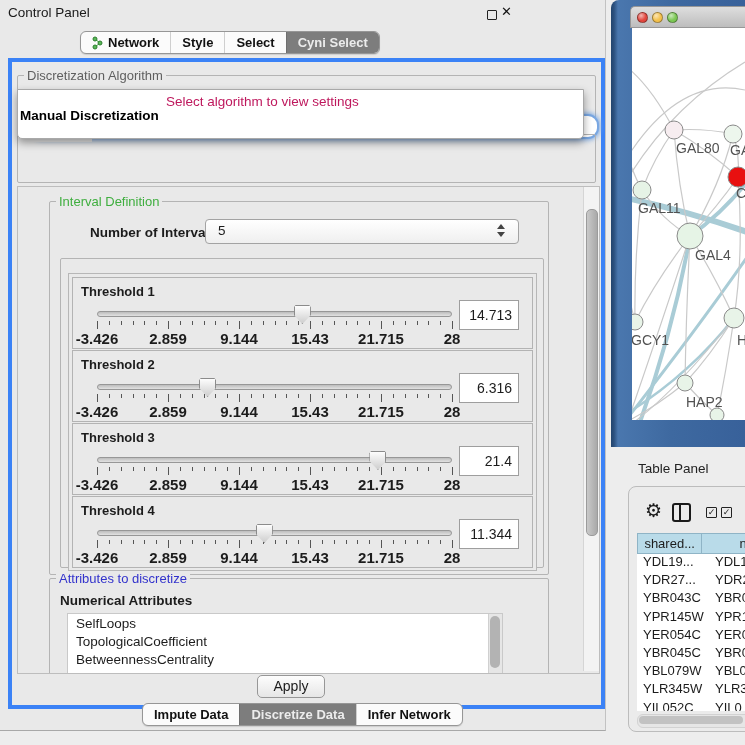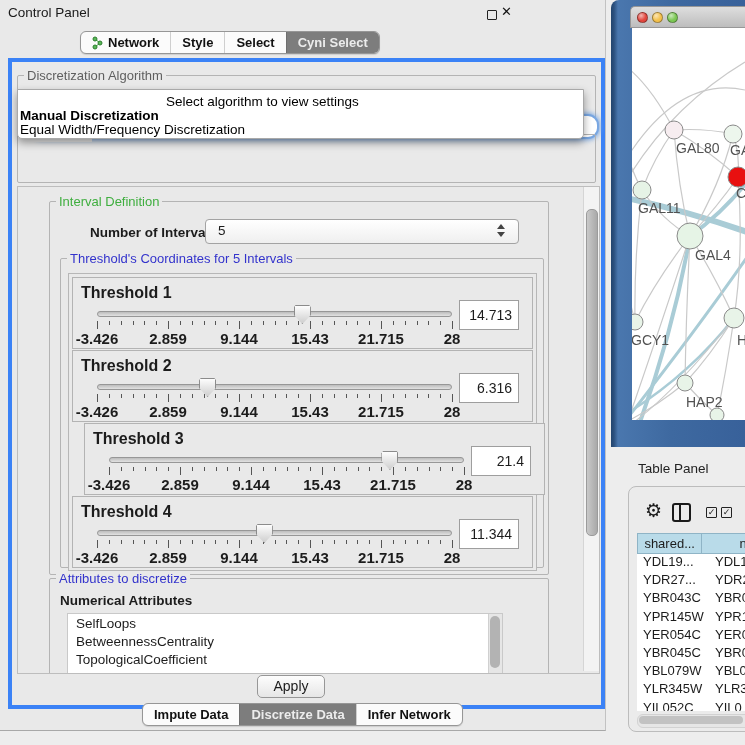--- a/index.html
+++ b/index.html
@@ -34,21 +34,21 @@
   
   #algo-group{left:5px;top:13px;width:577px;height:58px;}
   #algo-group .gtitle{color:#5f5f5f;}
   #algo-combo{left:13px;top:38px;width:564px;height:21px;border-radius:11px;background:#fff;
       border:2px solid #79a7e2;box-shadow:0 0 5px 1px #79a7e2;}
 
   
   #algo-popup{left:5px;top:27px;width:565px;height:48px;background:#fff;
       border:1px solid #a9a9a9;border-radius:0 0 5px 5px;
       box-shadow:0 4px 9px rgba(0,0,0,.38);z-index:20;}
-  #algo-popup .ph{position:absolute;left:148px;top:4px;font-size:13.5px;color:#000000;}
+  #algo-popup .ph{position:absolute;left:148px;top:4px;font-size:13.5px;color:#be185d;}
   #algo-popup .it1{position:absolute;left:2px;top:18px;font-size:13.5px;font-weight:bold;color:#000;}
   #algo-popup .it2{position:absolute;left:2px;top:32px;font-size:13.5px;color:#000;}
 
   
   #tabledata-group{left:5px;top:72px;width:577px;height:47px;}
   .mac-combo{position:absolute;background:linear-gradient(#ffffff,#efefef);
       border:1px solid #a3a3a3;border-radius:10px;font-size:13.5px;}
   .mac-combo .val{position:absolute;left:12px;top:3px;}
   .stepper{position:absolute;right:12px;top:4px;width:9px;}
   .stepper .up{width:0;height:0;border-left:4px solid transparent;border-right:4px solid transparent;
@@ -67,21 +67,21 @@
 
   #interval-group{left:31px;top:14px;width:498px;height:372px;}
   #interval-group>.gtitle{color:#3fae3f;}
   #numint-label{left:40px;top:23px;font-size:13.5px;font-weight:bold;}
   #numint-combo{left:155px;top:17px;width:312px;height:23px;border-radius:4px;}
 
   #thr-group{left:10px;top:56px;width:482px;height:308px;}
   #thr-group>.gtitle{color:#3333cc;}
   #thr-inner{left:7px;top:14px;width:467px;height:296px;border:1px solid #b7b7b7;background:#e9e9e9;}
   .thr-panel{position:absolute;left:3px;width:459px;height:70px;border:1px solid #b3b3b3;background:#e9e9e9;}
-  .thr-label{position:absolute;left:8px;top:6px;font-size:16px;font-weight:bold;text-align:right;}
+  .thr-label{position:absolute;left:8px;top:6px;font-size:13px;font-weight:bold;text-align:right;}
   .slider-zone{position:absolute;left:24px;top:26px;width:355px;height:40px;}
   .track{position:absolute;left:0;right:0;top:7px;height:4px;border:1px solid #979797;border-radius:3px;
       background:linear-gradient(#bdbdbd,#e2e2e2);}
   .thumbp{position:absolute;top:1px;width:15px;height:17px;
       background:linear-gradient(#fdfdfd,#cfcfcf);border:1px solid #8b8b8b;
       clip-path:polygon(10% 0,90% 0,100% 12%,100% 52%,50% 100%,0 52%,0 12%);}
   .ticks{position:absolute;left:0;right:0;top:17px;height:9px;}
   .tick{position:absolute;top:0;width:1px;background:#555;}
   .tlabels{position:absolute;left:0;right:0;top:26px;height:12px;font-size:15px;font-weight:600;}
   .tlab{position:absolute;transform:translateX(-50%);white-space:nowrap;}
@@ -167,42 +167,40 @@
     <div class="abs" id="cp-content">
 
       <div class="groupbox" id="algo-group">
         <div class="gtitle">Discretization Algorithm</div>
         <div class="abs" id="algo-combo"></div>
       </div>
 
       <div class="abs" id="algo-popup">
         <div class="ph">Select algorithm to view settings</div>
         <div class="it1">Manual Discretization</div>
-        <div class="it2">Equal Width/Frequency Discretization</div>
       </div>
 
       <div class="groupbox" id="tabledata-group">
         <div class="gtitle">Table Data</div>
       </div>
 
       <div class="abs" id="viewport">
 
         <div class="groupbox" id="interval-group">
           <div class="gtitle">Interval Definition</div>
           <div class="abs" id="numint-label">Number of Intervals</div>
           <div class="mac-combo" id="numint-combo">
             <div class="val">5</div>
             <div class="stepper">
                 <div class="up"></div>
                 <div class="dn"></div>
               </div>
           </div>
 
           <div class="groupbox" id="thr-group">
-            <div class="gtitle">Threshold's Coordinates for 5 Intervals</div>
             <div class="abs" id="thr-inner">
                 <div class="thr-panel" style="top: 3px;">
                   <div class="thr-label">Threshold 1</div>
                   <div class="slider-zone">
                     <div class="track"></div>
                     <div class="ticks">
                       <div class="tick" style="left: 0%; height: 8px;"></div>
                       <div class="tick" style="left: 3.33333%; height: 4px;"></div>
                       <div class="tick" style="left: 6.66667%; height: 4px;"></div>
                       <div class="tick" style="left: 10%; height: 4px;"></div>
@@ -288,21 +286,21 @@
                       <span class="tlab" style="left: 20%;">2.859</span>
                       <span class="tlab" style="left: 40%;">9.144</span>
                       <span class="tlab" style="left: 60%;">15.43</span>
                       <span class="tlab" style="left: 80%;">21.715</span>
                       <span class="tlab" style="left: 100%;">28</span>
                     </div>
                     <div class="thumbp" style="left: calc(30.9998% - 8px);"></div>
                   </div>
                   <div class="thr-value">6.316</div>
                 </div>
-                <div class="thr-panel" style="top: 149px; margin-left: 12px;">
+                <div class="thr-panel" style="top: 149px;">
                   <div class="thr-label">Threshold 3</div>
                   <div class="slider-zone">
                     <div class="track"></div>
                     <div class="ticks">
                       <div class="tick" style="left: 0%; height: 8px;"></div>
                       <div class="tick" style="left: 3.33333%; height: 4px;"></div>
                       <div class="tick" style="left: 6.66667%; height: 4px;"></div>
                       <div class="tick" style="left: 10%; height: 4px;"></div>
                       <div class="tick" style="left: 13.3333%; height: 4px;"></div>
                       <div class="tick" style="left: 16.6667%; height: 4px;"></div>
@@ -396,22 +394,22 @@
               </div>
           </div>
         </div>
 
         <div class="groupbox" id="attr-group">
           <div class="gtitle">Attributes to discretize</div>
           <div class="abs" id="attr-header">Numerical Attributes</div>
           <div class="abs" id="attr-list">
             <div id="attr-items">
                 <div class="attr-item">SelfLoops</div>
+                <div class="attr-item">TopologicalCoefficient</div>
                 <div class="attr-item">BetweennessCentrality</div>
-                <div class="attr-item">TopologicalCoefficient</div>
               </div>
             <div id="attr-scroll">
                 <div class="thumb"></div>
               </div>
           </div>
         </div>
 
         <div id="vscroll">
             <div class="thumb"></div>
           </div>

